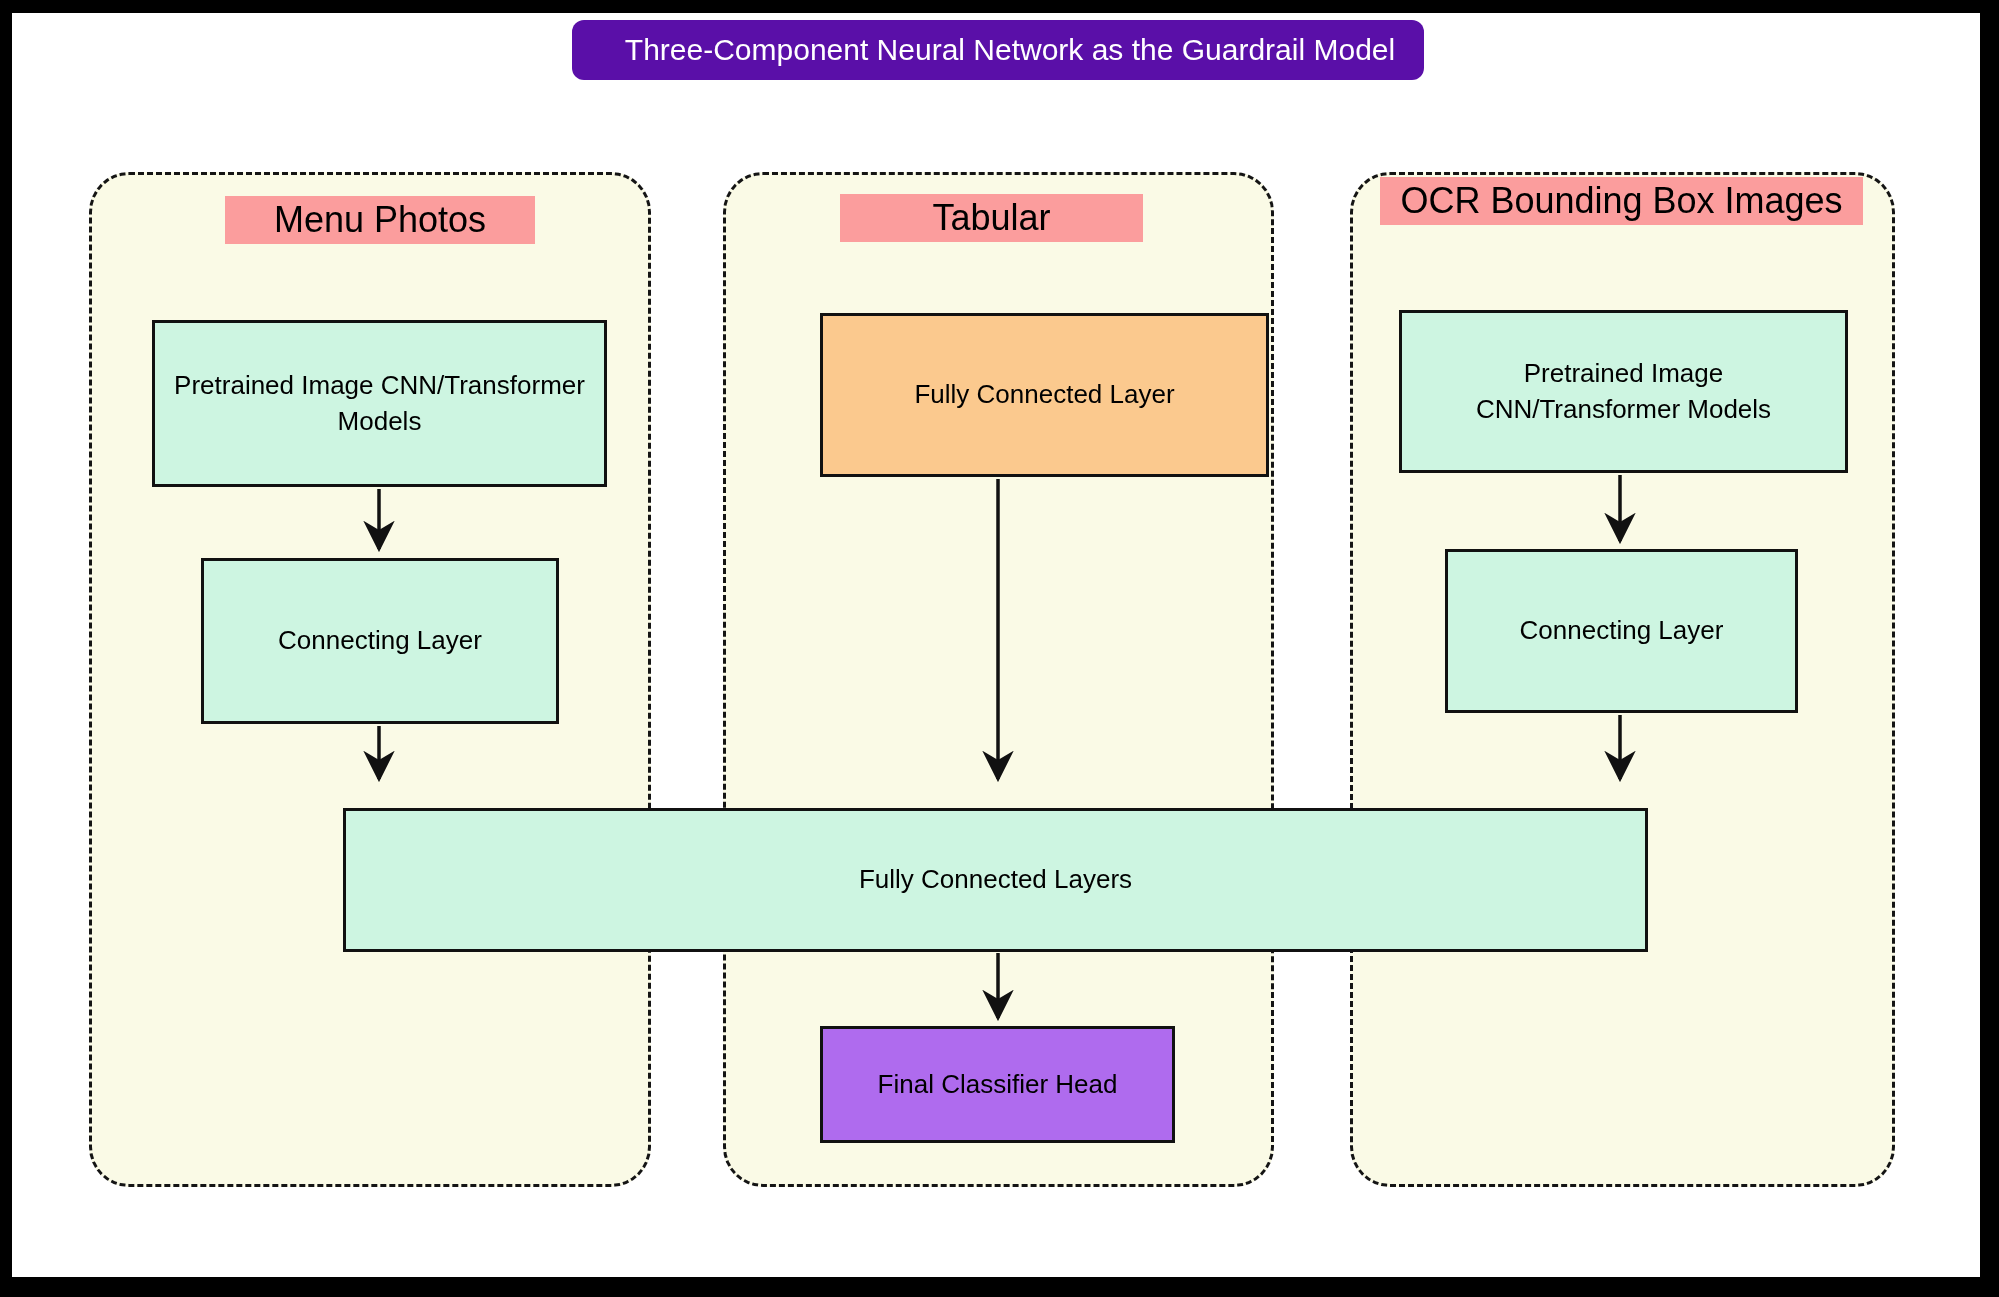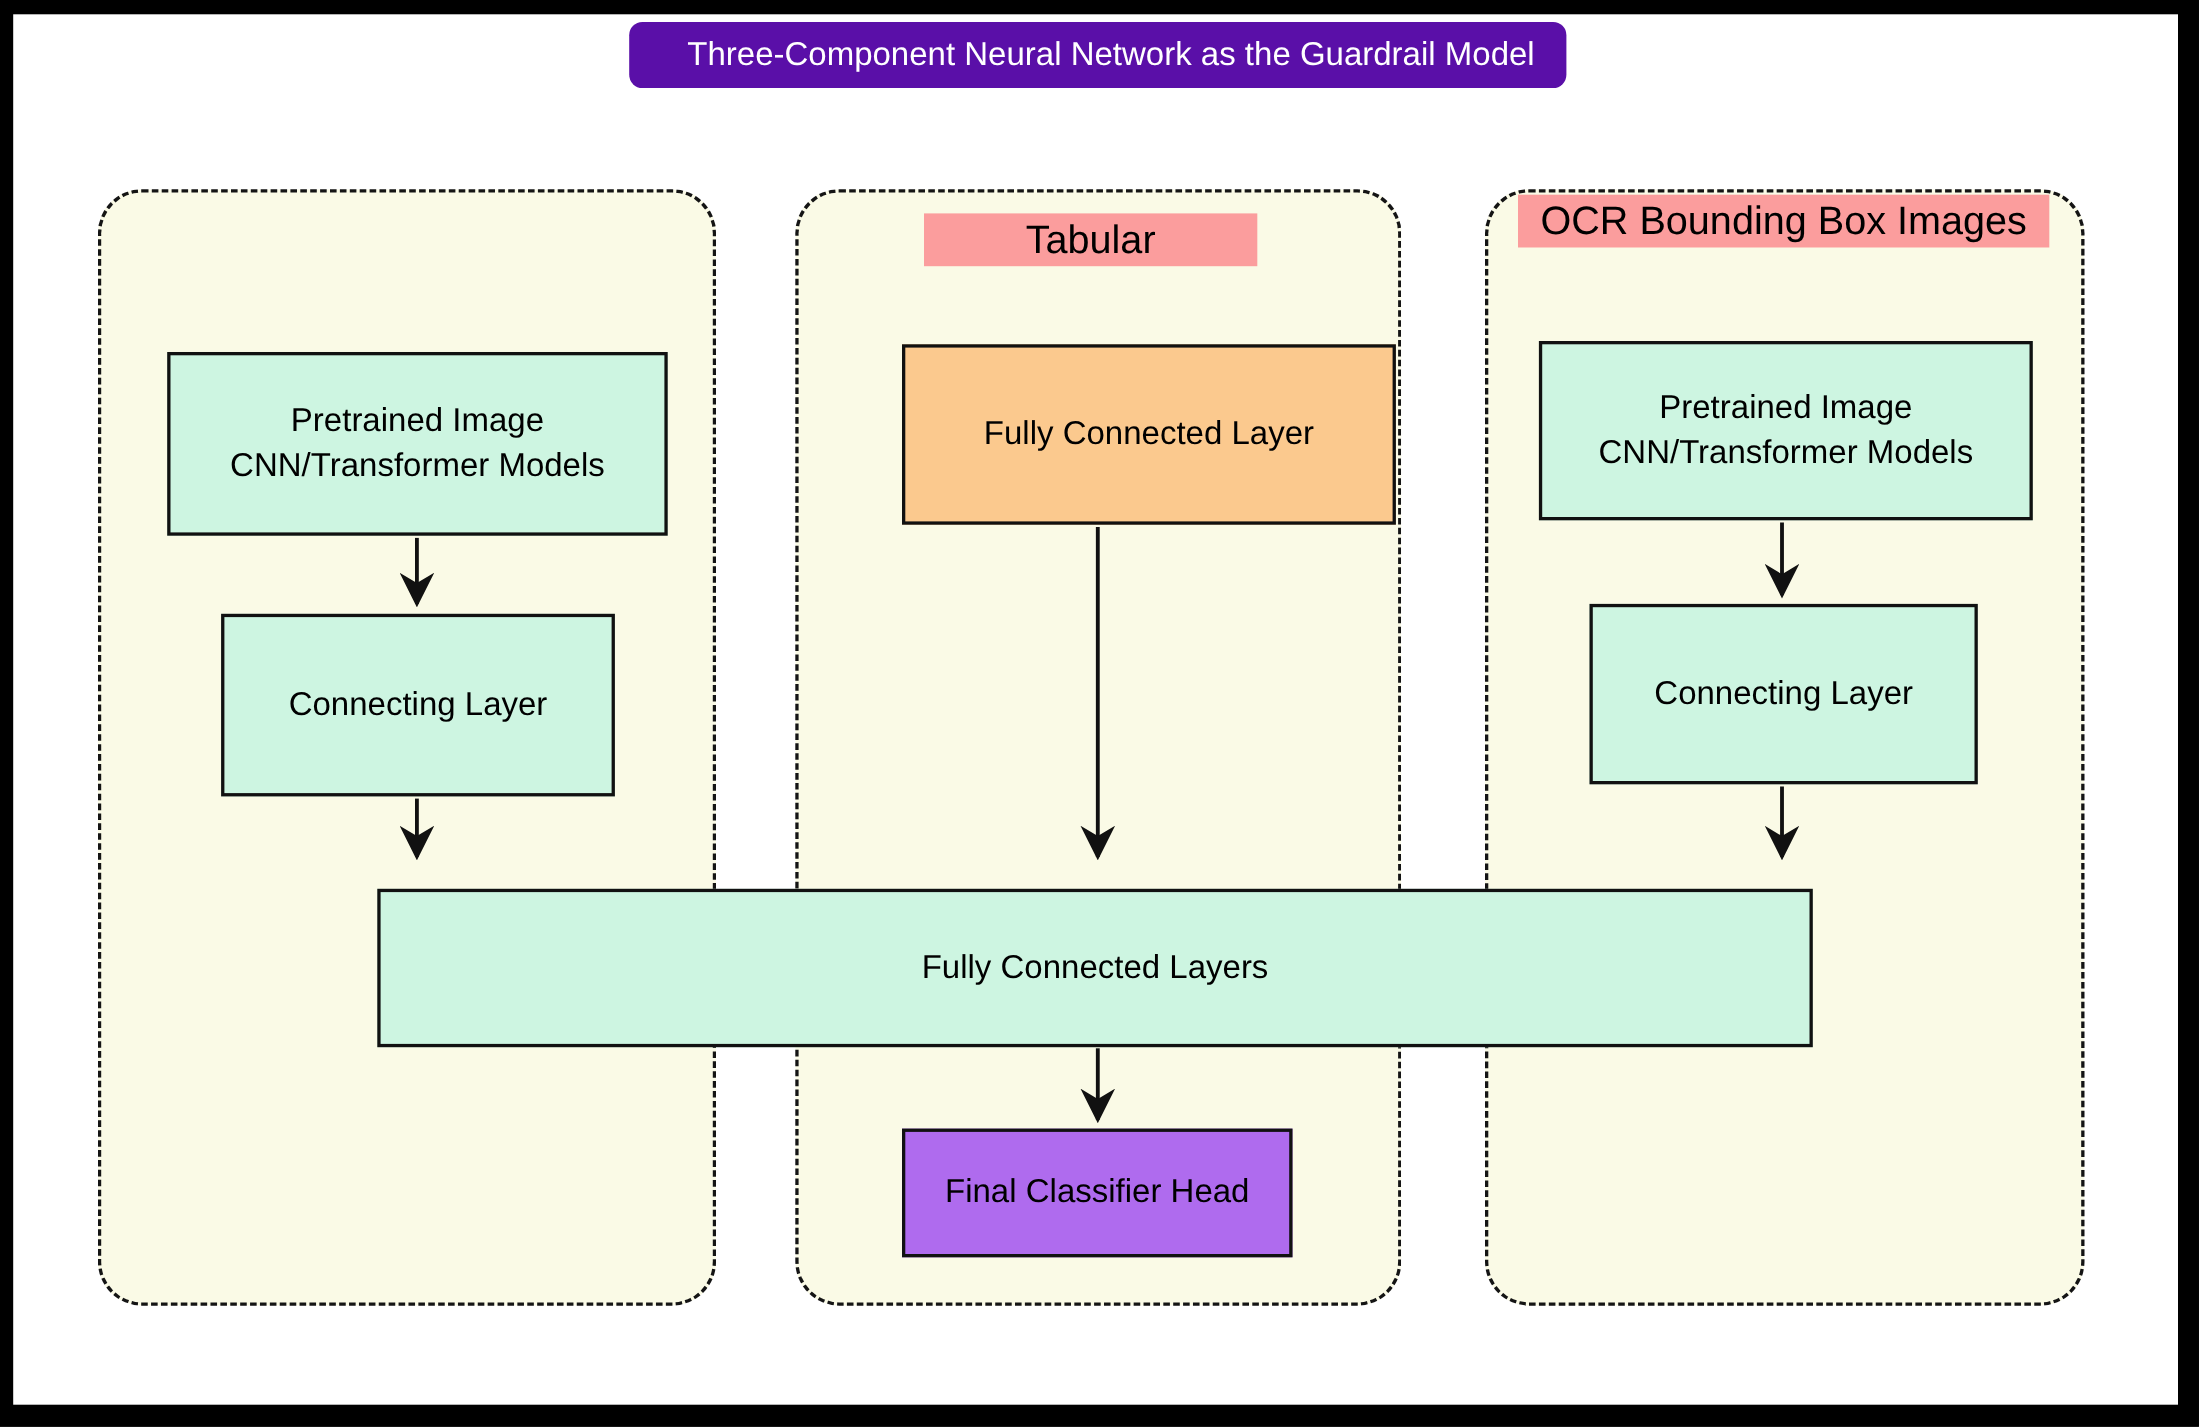--- a/index.html
+++ b/index.html
@@ -41,21 +41,21 @@
     font-size: 36px; color: #000;
     display: flex; align-items: center; justify-content: center;
     text-align: center; white-space: nowrap;
   }
   .ph-1 { left: 225px;  top: 196px; width: 310px; height: 48px; }
   .ph-2 { left: 840px;  top: 194px; width: 303px; height: 48px; }
   .ph-3 { left: 1380px; top: 177px; width: 483px; height: 48px; }
 
   .node {
     border: 3px solid #111;
-    font-size: 30px; line-height: 1.35; color: #000;
+    font-size: 26px; line-height: 1.35; color: #000;
     display: flex; align-items: center; justify-content: center;
     text-align: center; padding: 6px 18px;
   }
   .mint   { background: var(--node-mint,   #CDF5E1); }
   .orange { background: var(--node-orange, #FBC98E); }
   .purple { background: var(--node-purple, #AF6BEE); }
 
   .n-menu-pre  { left: 152px;  top: 320px;  width: 455px;  height: 167px; }
   .n-menu-con  { left: 201px;  top: 558px;  width: 358px;  height: 166px; }
   .n-tab-fc    { left: 773px;  top: 313px;  width: 449px;  height: 164px; margin-left: 47px; }
@@ -72,20 +72,21 @@
 
 <div class="page">
   <div class="canvas abs"></div>
 
   <div class="title-box abs">Three-Component Neural Network as the Guardrail Model</div>
 
   <div class="panel panel-1 abs"></div>
   <div class="panel panel-2 abs"></div>
   <div class="panel panel-3 abs"></div>
 
+  <div class="panel-header ph-1 abs">Menu Photos</div>
   <div class="panel-header ph-2 abs">Tabular</div>
   <div class="panel-header ph-3 abs">OCR Bounding Box Images</div>
 
   <svg class="connectors" width="1999" height="1297" viewBox="0 0 1999 1297">
     <defs>
       <marker id="arrow" viewBox="0 0 10 10" refX="9" refY="5" markerWidth="9" markerHeight="9" orient="auto-start-reverse">
         <path d="M0,0 L10,5 L0,10 L3,5 z" fill="#111"></path>
       </marker>
     </defs>
     <line x1="379" y1="489" x2="379" y2="549" marker-end="url(#arrow)"></line>

